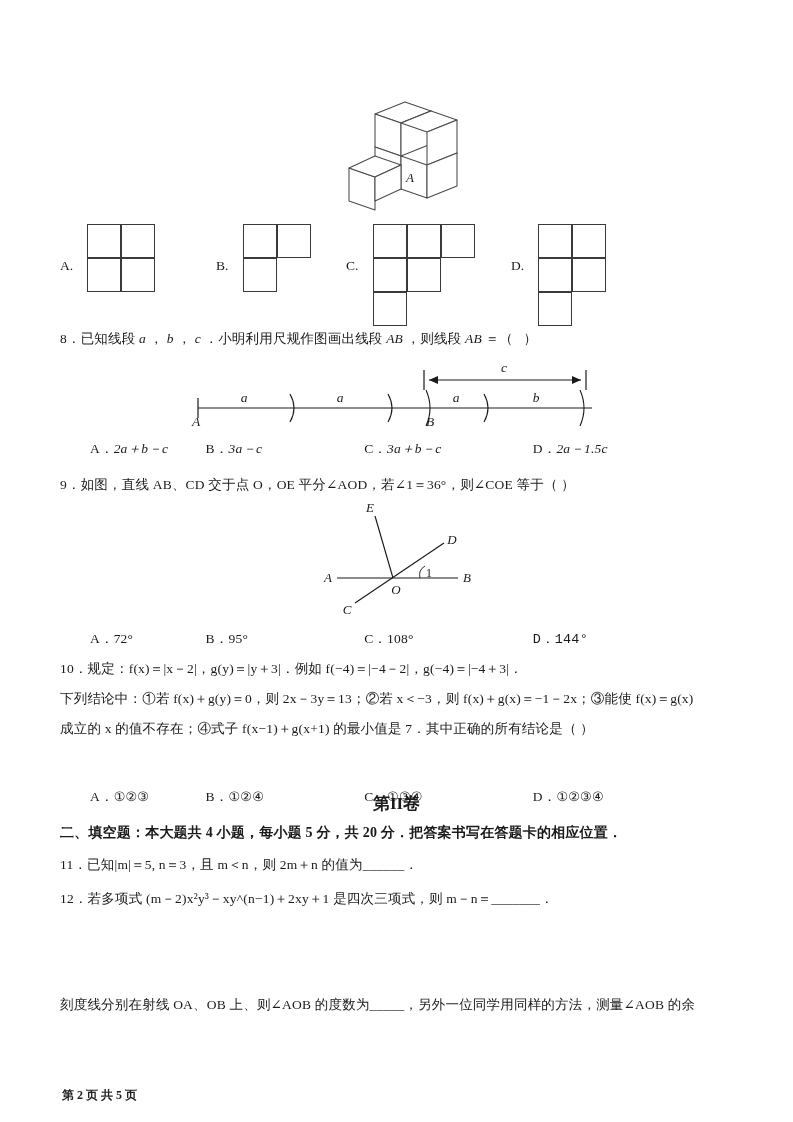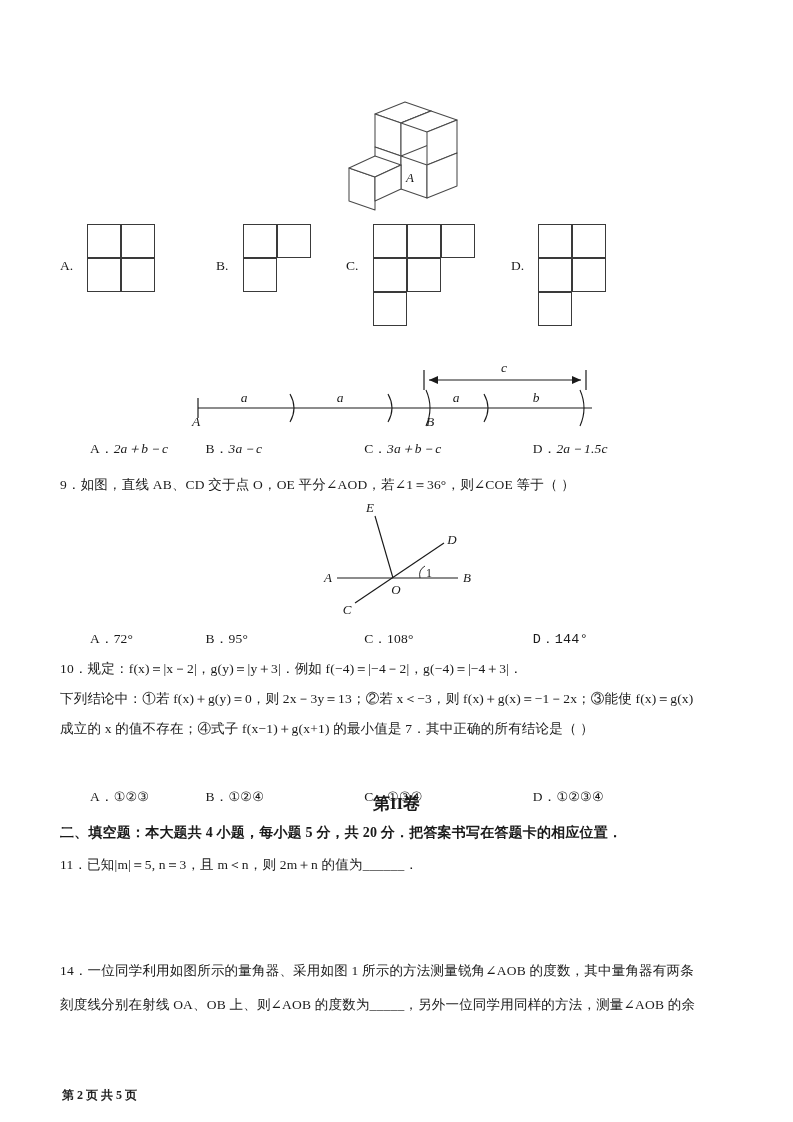--- a/index.html
+++ b/index.html
@@ -106,20 +106,23 @@
     <div class="gopt" style="left:451px;">
       <span class="glabel" style="left:0px; top:46px;">D.</span>
       <div class="cell" style="left:27px; top:12px; width:34px; height:34px;"></div>
       <div class="cell" style="left:61px; top:12px; width:34px; height:34px;"></div>
       <div class="cell" style="left:27px; top:46px; width:34px; height:34px;"></div>
       <div class="cell" style="left:61px; top:46px; width:34px; height:34px;"></div>
       <div class="cell" style="left:27px; top:80px; width:34px; height:34px;"></div>
     </div>
   </div>
 
+  <div class="row q" style="top:332px;">
+    <span>8．</span><span>已知线段<span class="mi">&nbsp;a&nbsp;</span>，<span class="mi">&nbsp;b&nbsp;</span>，<span class="mi">&nbsp;c&nbsp;</span>．小明利用尺规作图画出线段&nbsp;<span class="mi">AB</span>&nbsp;，则线段&nbsp;<span class="mi">AB</span>&nbsp;＝（&nbsp;&nbsp;&nbsp;）</span>
+  </div>
 
   <div id="seg-figure">
     <svg width="420" height="72" viewBox="0 0 420 72">
       <g stroke="#1a1a1a" fill="none" stroke-width="1.2">
 
         <line x1="18" y1="50" x2="412" y2="50"></line>
 
         <line x1="18" y1="40" x2="18" y2="60"></line>
 
         <path d="M 110 36 Q 118 50 110 64" stroke-width="1.1"></path>
@@ -231,24 +234,24 @@
   </div>
 
   <div class="center-title" style="top:792px;">第II卷</div>
 
   <div class="row q bold" style="top:826px; font-size:14px;">二、填空题：本大题共 4 小题，每小题 5 分，共 20 分．把答案书写在答题卡的相应位置．</div>
 
   <div class="row q" style="top:858px;">
     <span>11．</span><span>已知|m|＝5, n＝3，且 m＜n，则 2m＋n 的值为______．</span>
   </div>
 
-
-
-  <div class="row q" style="top:964px;">
-    <span>14．</span><span>一位同学利用如图所示的量角器、采用如图 1 所示的方法测量锐角∠AOB 的度数，其中量角器有两条</span>
-  </div>
+  <div class="row q" style="top:892px;">
+    <span>12．</span><span>若多项式 (m－2)x²y³－xy^(n−1)＋2xy＋1 是四次三项式，则 m－n＝_______．</span>
+  </div>
+
+
   <div class="row q" style="top:998px;">
     <span>刻度线分别在射线 OA、OB 上、则∠AOB 的度数为_____，另外一位同学用同样的方法，测量∠AOB 的余</span>
   </div>
 
   <div class="footer">第 2 页 共 5 页</div>
 
 </div>
 
 </body></html>

